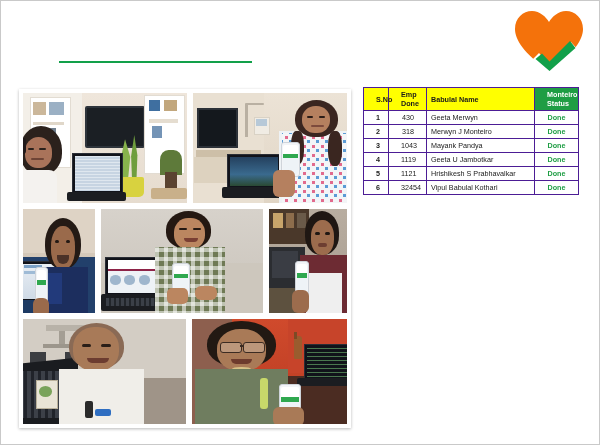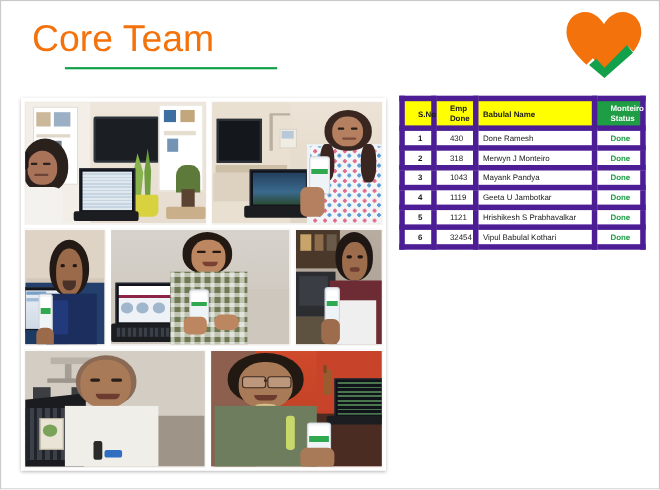--- a/index.html
+++ b/index.html
@@ -102,21 +102,21 @@
     top: 86px;
     width: 212px;
   }
   table.emp {
     border-collapse: collapse;
     width: 212px;
     table-layout: fixed;
     font-family: "Liberation Sans", sans-serif;
   }
   table.emp th, table.emp td {
-    border: 5px solid #4c1d95;
+    border: 1px solid #4c1d95;
     font-size: 7.2px;
     line-height: 1.25;
     padding: 2px 12px;
     box-sizing: border-box;
   }
   table.emp thead th {
     background: #ffff00;
     color: #1a1a1a;
     font-weight: bold;
     text-align: left;
@@ -137,21 +137,20 @@
   table.emp tbody td.sno { text-align:center; font-weight:bold; }
   table.emp tbody td.code { text-align:right; }
   table.emp tbody td.name { text-align:left; padding-left:4px; }
   table.emp tbody td.dl { text-align:center; color:#1f9d44; font-weight:bold; }
 </style>
 </head>
 <body>
 
 <div class="slide">
 
-  <div class="title">Core Team</div>
   <div class="title-rule"></div>
 
   <div class="logo">
     <svg viewBox="0 0 72 66" xmlns="http://www.w3.org/2000/svg">
       <path d="M36 62 C 10 44, 2 30, 2 20 C 2 9, 10 2, 19 2 C 27 2, 33 8, 36 13 C 39 8, 45 2, 53 2 C 62 2, 70 9, 70 20 C 70 30, 62 44, 36 62 Z" fill="#f4720b"></path>
       <path d="M26 44 L 36 55 L 58 33 L 66 42 L 36 66 L 18 52 Z" fill="#ffffff"></path>
       <path d="M29 44.5 L 36.5 52.5 L 57 32 L 62.5 39 L 36.5 62 L 22.5 50 Z" fill="#12a04a"></path>
     </svg>
   </div>
 
@@ -355,21 +354,21 @@
           <th class="c-sno">S.No</th>
           <th class="c-code">Emp Done</th>
           <th class="c-name">Babulal Name</th>
           <th class="c-dl">Monteiro Status</th>
         </tr>
       </thead>
       <tbody>
         <tr>
           <td class="sno">1</td>
           <td class="code">430</td>
-          <td class="name">Done Ramesh</td>
+          <td class="name">Geeta Merwyn</td>
           <td class="dl">Done</td>
         </tr>
         <tr>
           <td class="sno">2</td>
           <td class="code">318</td>
           <td class="name">Merwyn J Monteiro</td>
           <td class="dl">Done</td>
         </tr>
         <tr>
           <td class="sno">3</td>

